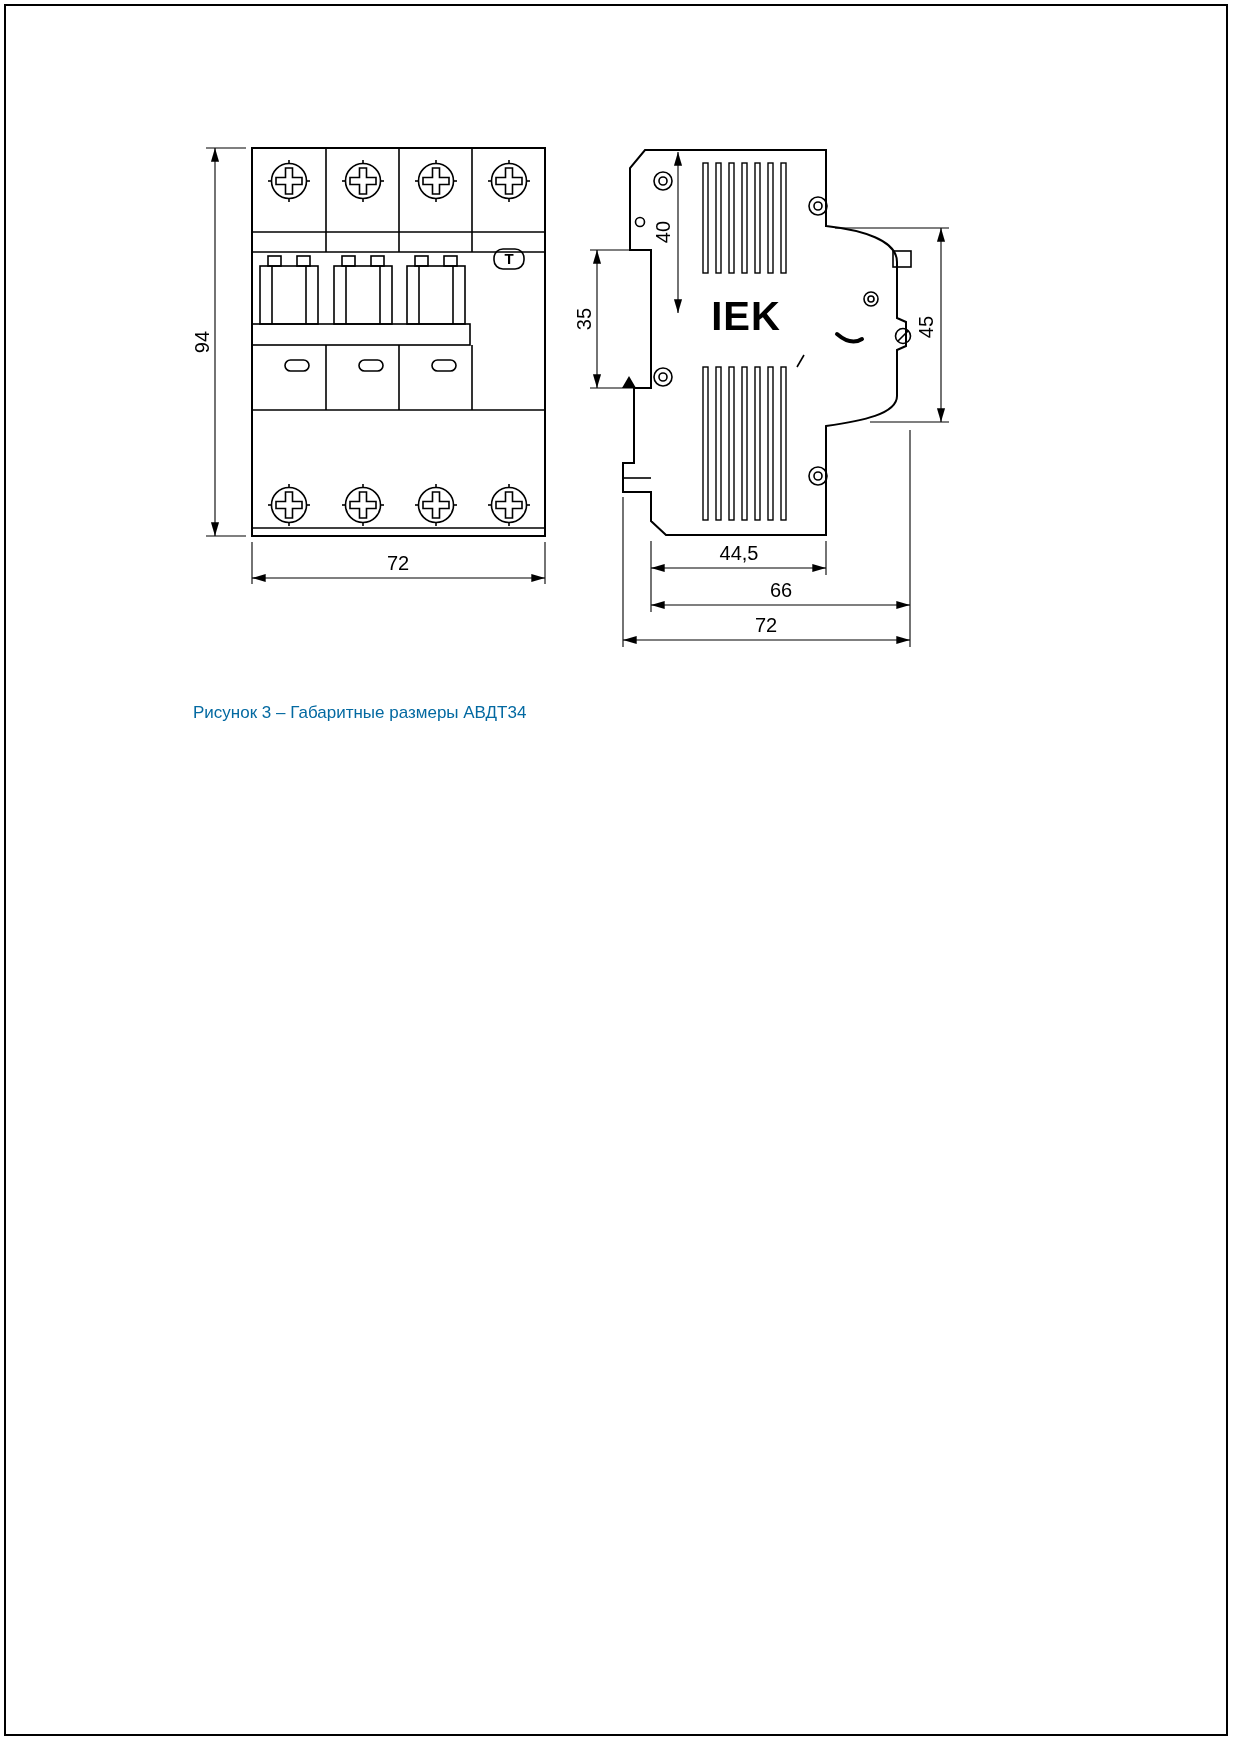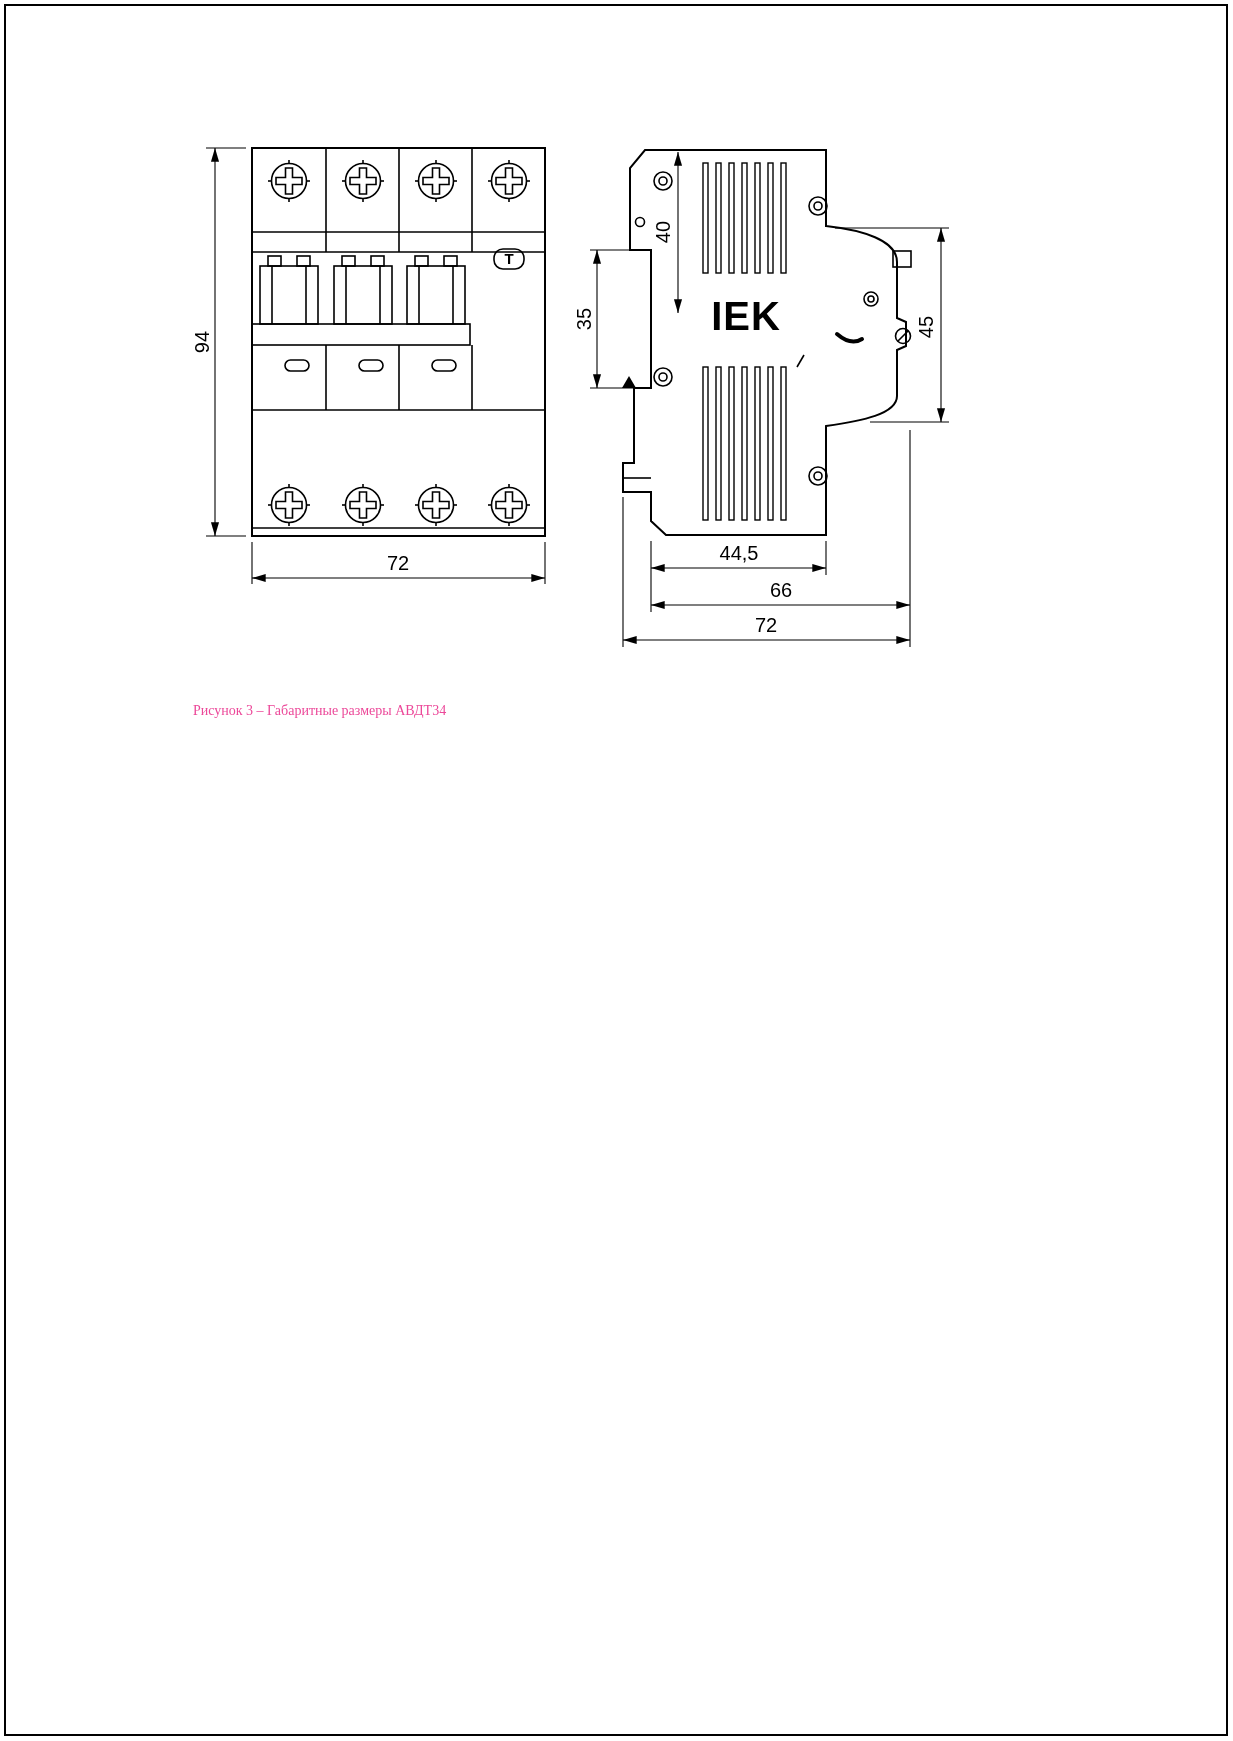--- a/index.html
+++ b/index.html
@@ -1,19 +1,19 @@
 <!DOCTYPE html>
 <html><head>
 <meta charset="utf-8">
 <style>
   html,body{margin:0;padding:0;background:#ffffff;}
   .canvas{position:relative;width:1233px;height:1741px;background:#ffffff;font-family:"Liberation Sans",sans-serif;}
   .page-border{position:absolute;left:4px;top:4px;right:5px;bottom:5px;border:2px solid #000;}
   .drawing{position:absolute;left:0;top:0;width:1233px;height:1741px;}
-  .caption{position:absolute;left:193px;top:703px;font-size:14px;color:#ec4899;white-space:nowrap;font-family:Liberation Serif, serif;}
+  .caption{position:absolute;left:193px;top:703px;font-size:17px;color:#0369a1;white-space:nowrap;}
   svg .o2{stroke:#000;stroke-width:2;fill:none;}
   svg .o16{stroke:#000;stroke-width:1.6;fill:none;}
   svg .o14{stroke:#000;stroke-width:1.4;fill:none;}
   svg .dim{stroke:#000;stroke-width:1.1;fill:none;}
   svg .ext{stroke:#000;stroke-width:1.1;fill:none;}
   svg text{fill:#000;font-family:"Liberation Sans",sans-serif;}
   svg .dimtxt{font-size:20px;}
 </style>
 </head>
 <body>

